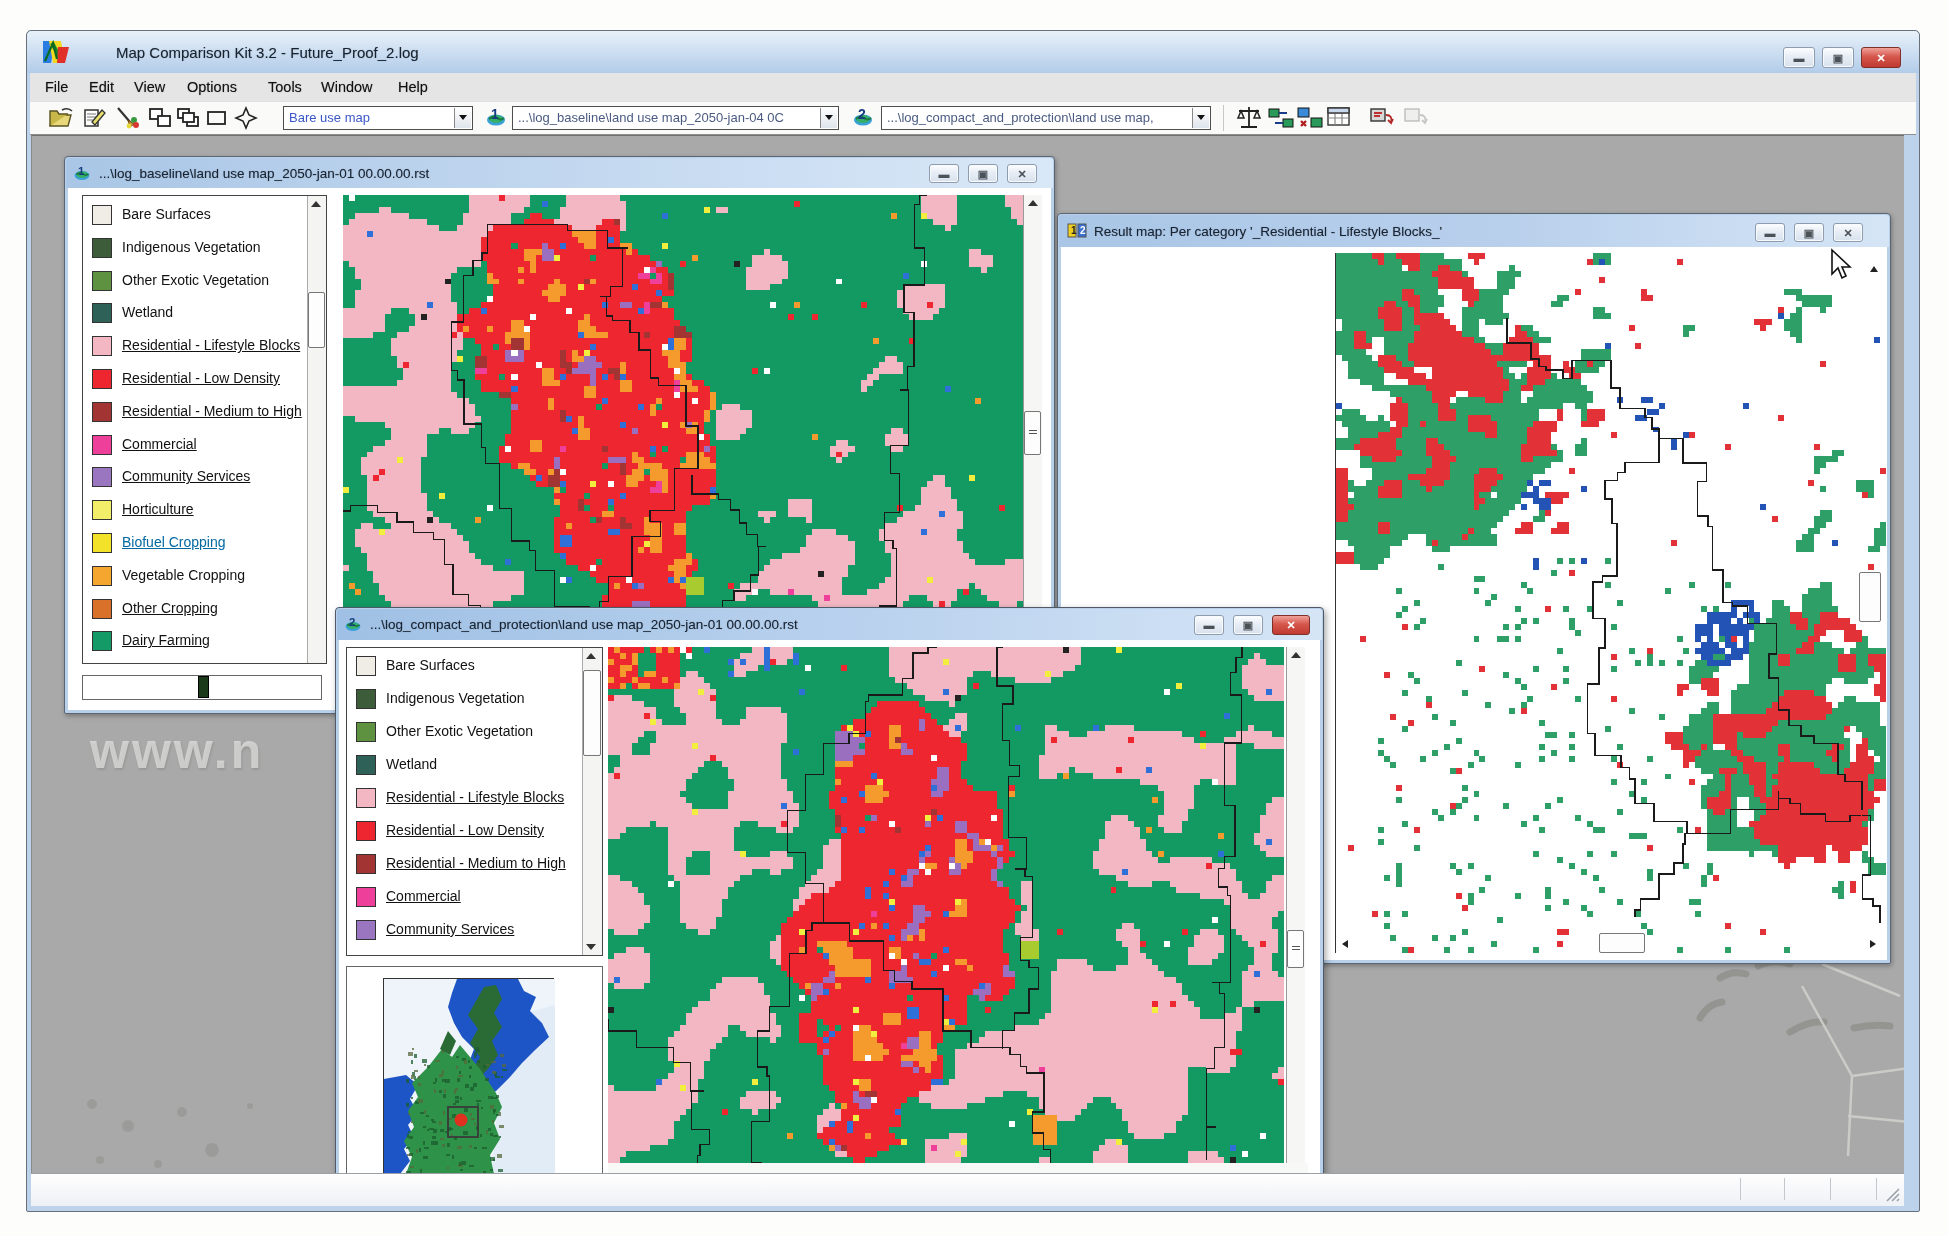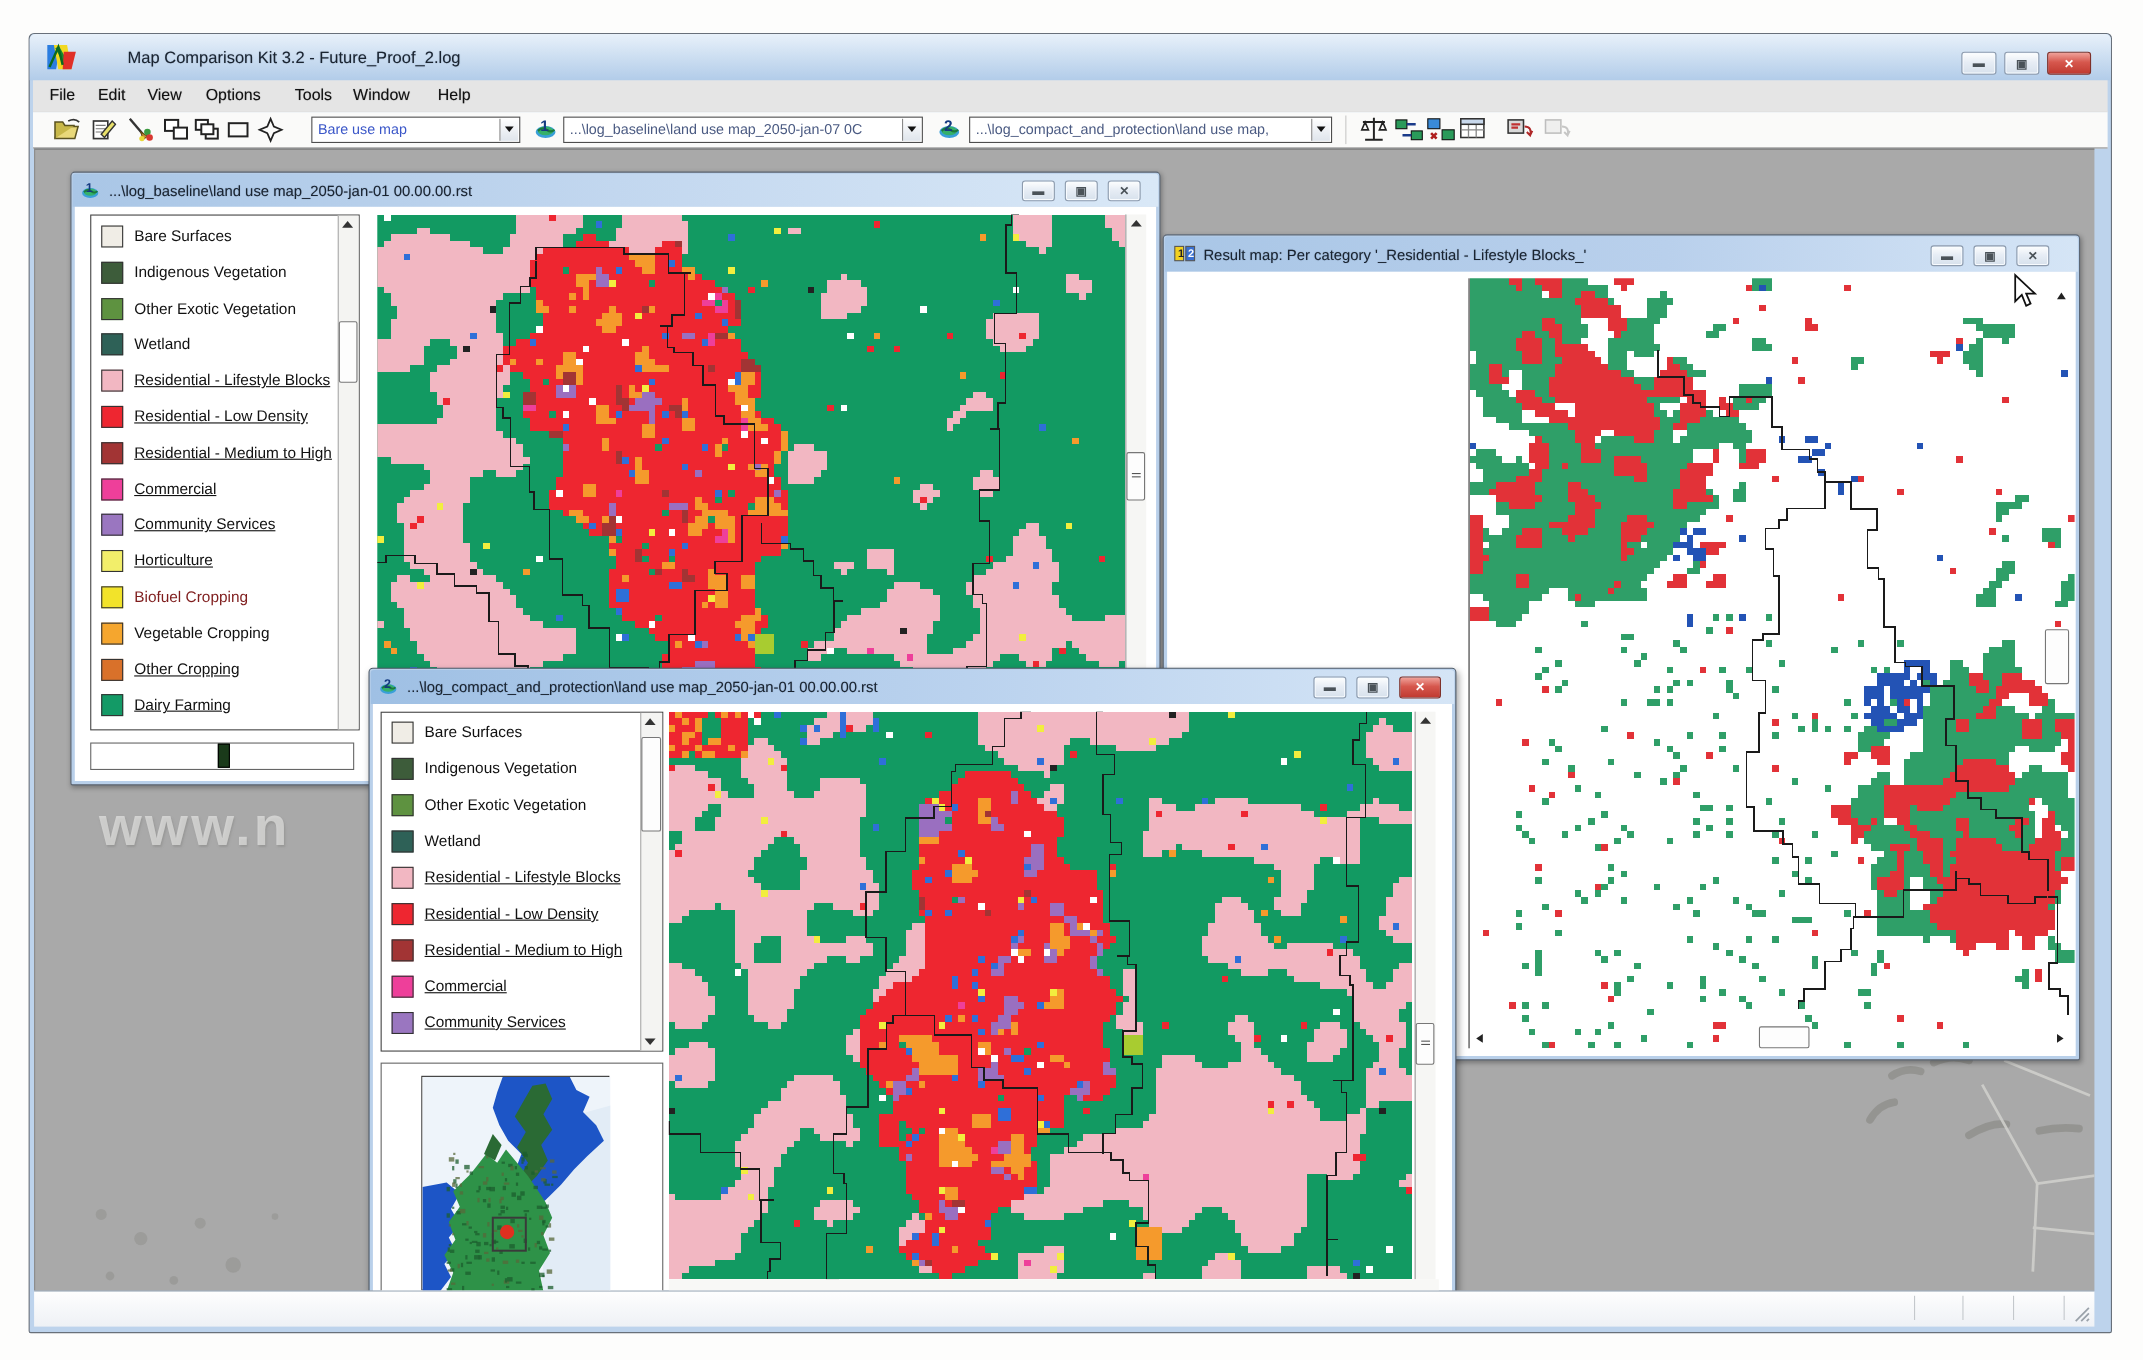--- a/index.html
+++ b/index.html
@@ -75,21 +75,21 @@
           </div>
         </div>
         <div style="position:absolute;left:455px;top:4px;width:22px;height:22px">
 <svg width="22" height="22" viewBox="0 0 22 22">
             <ellipse cx="11" cy="14" rx="9" ry="5.5" fill="#3aa0d8"></ellipse>
             <ellipse cx="11" cy="13" rx="7" ry="4" fill="#35b06a"></ellipse>
             <path d="M4 13 Q8 9 12 12 Q16 15 19 12" stroke="#1c7a3c" stroke-width="2" fill="none"></path>
             <text x="10" y="13" font-family="Liberation Sans" font-size="14" font-weight="bold" fill="#143a80" text-anchor="middle">1</text>
           </svg></div>
         <div style="position:absolute;left:482px;top:4px;width:327px;height:24px;background:#fff;border:1.5px solid #4e4e4e;box-sizing:border-box">
-<div style="position:absolute;left:5px;top:3px;font:13px 'Liberation Sans',sans-serif;color:#4a5a82;white-space:nowrap;overflow:hidden;width:301px">...\log_baseline\land use map_2050-jan-07 0C</div>
+<div style="position:absolute;left:5px;top:3px;font:13px 'Liberation Sans',sans-serif;color:#4a5a82;white-space:nowrap;overflow:hidden;width:301px">...\log_baseline\land use map_2050-jan-04 0C</div>
 <div style="position:absolute;right:1px;top:1px;bottom:1px;width:17px;background:linear-gradient(#fefefe,#dfe5ec);border-left:1px solid #888">
             <div style="position:absolute;left:4px;top:7px;width:0;height:0;border-left:4px solid transparent;border-right:4px solid transparent;border-top:5px solid #111"></div>
           </div>
         </div>
         <div style="position:absolute;left:822px;top:4px;width:22px;height:22px">
 <svg width="22" height="22" viewBox="0 0 22 22">
             <ellipse cx="11" cy="14" rx="9" ry="5.5" fill="#3aa0d8"></ellipse>
             <ellipse cx="11" cy="13" rx="7" ry="4" fill="#35b06a"></ellipse>
             <path d="M4 13 Q8 9 12 12 Q16 15 19 12" stroke="#1c7a3c" stroke-width="2" fill="none"></path>
             <text x="10" y="13" font-family="Liberation Sans" font-size="14" font-weight="bold" fill="#143a80" text-anchor="middle">2</text>
@@ -195,21 +195,21 @@
             <div style="position:absolute;left:39px;top:174.0px;font:14px 'Liberation Sans',sans-serif;color:#111;text-decoration:underline;white-space:nowrap">Residential - Low Density</div>
             <div style="position:absolute;left:9px;top:205.8px;width:20px;height:20px;background:#a23434;border:1.5px solid #333;box-sizing:border-box"></div>
             <div style="position:absolute;left:39px;top:206.8px;font:14px 'Liberation Sans',sans-serif;color:#111;text-decoration:underline;white-space:nowrap">Residential - Medium to High</div>
             <div style="position:absolute;left:9px;top:238.60000000000002px;width:20px;height:20px;background:#ee3f9a;border:1.5px solid #333;box-sizing:border-box"></div>
             <div style="position:absolute;left:39px;top:239.60000000000002px;font:14px 'Liberation Sans',sans-serif;color:#111;text-decoration:underline;white-space:nowrap">Commercial</div>
             <div style="position:absolute;left:9px;top:271.40000000000003px;width:20px;height:20px;background:#9a76c0;border:1.5px solid #333;box-sizing:border-box"></div>
             <div style="position:absolute;left:39px;top:272.40000000000003px;font:14px 'Liberation Sans',sans-serif;color:#111;text-decoration:underline;white-space:nowrap">Community Services</div>
             <div style="position:absolute;left:9px;top:304.20000000000005px;width:20px;height:20px;background:#f2ee6a;border:1.5px solid #333;box-sizing:border-box"></div>
             <div style="position:absolute;left:39px;top:305.20000000000005px;font:14px 'Liberation Sans',sans-serif;color:#111;text-decoration:underline;white-space:nowrap">Horticulture</div>
             <div style="position:absolute;left:9px;top:337.00000000000006px;width:20px;height:20px;background:#f2e32a;border:1.5px solid #333;box-sizing:border-box"></div>
-            <div style="position:absolute;left:39px;top:338.00000000000006px;font:14px 'Liberation Sans',sans-serif;color:#7f1d1d;white-space:nowrap">Biofuel Cropping</div>
+            <div style="position:absolute;left:39px;top:338.00000000000006px;font:14px 'Liberation Sans',sans-serif;color:#0369a1;text-decoration:underline;white-space:nowrap">Biofuel Cropping</div>
             <div style="position:absolute;left:9px;top:369.80000000000007px;width:20px;height:20px;background:#f5a62e;border:1.5px solid #333;box-sizing:border-box"></div>
             <div style="position:absolute;left:39px;top:370.80000000000007px;font:14px 'Liberation Sans',sans-serif;color:#111;white-space:nowrap">Vegetable Cropping</div>
             <div style="position:absolute;left:9px;top:402.6000000000001px;width:20px;height:20px;background:#d9712a;border:1.5px solid #333;box-sizing:border-box"></div>
             <div style="position:absolute;left:39px;top:403.6000000000001px;font:14px 'Liberation Sans',sans-serif;color:#111;text-decoration:underline;white-space:nowrap">Other Cropping</div>
             <div style="position:absolute;left:9px;top:435.4000000000001px;width:20px;height:20px;background:#139a66;border:1.5px solid #333;box-sizing:border-box"></div>
             <div style="position:absolute;left:39px;top:436.4000000000001px;font:14px 'Liberation Sans',sans-serif;color:#111;text-decoration:underline;white-space:nowrap">Dairy Farming</div>
             <div class="abs" style="right:0;top:0;width:19px;bottom:0;background:#f4f4f2;border-left:1px solid #aaa"></div>
             <div class="abs" style="right:5px;top:5px;width:0;height:0;border-left:5px solid transparent;border-right:5px solid transparent;border-bottom:6px solid #333"></div>
             <div class="abs" style="right:1px;top:96px;width:17px;height:56px;background:#fdfdfd;border:1px solid #777;border-radius:2px"></div>
           </div>

